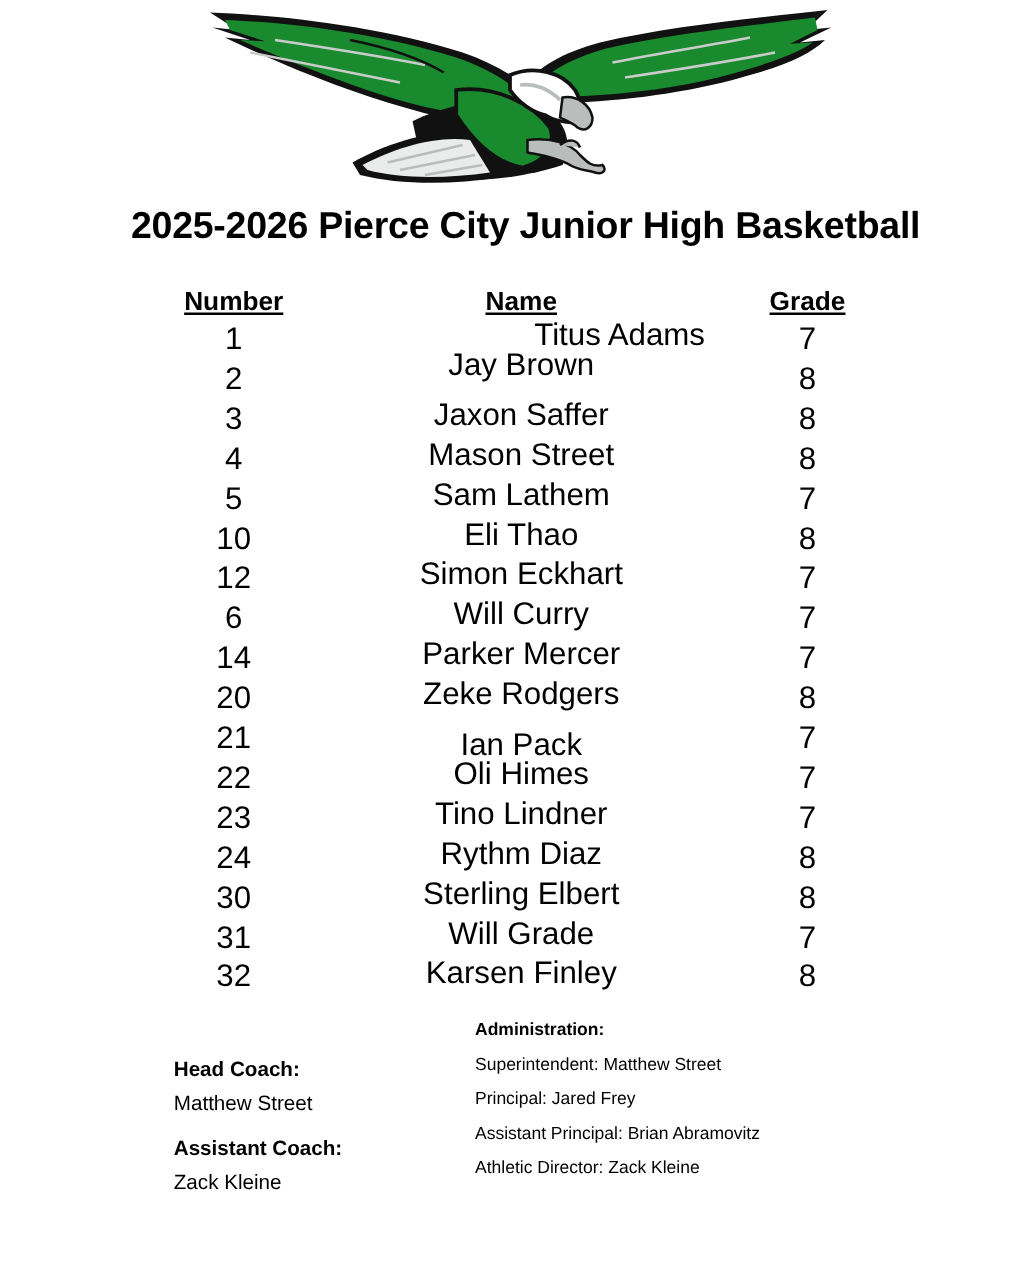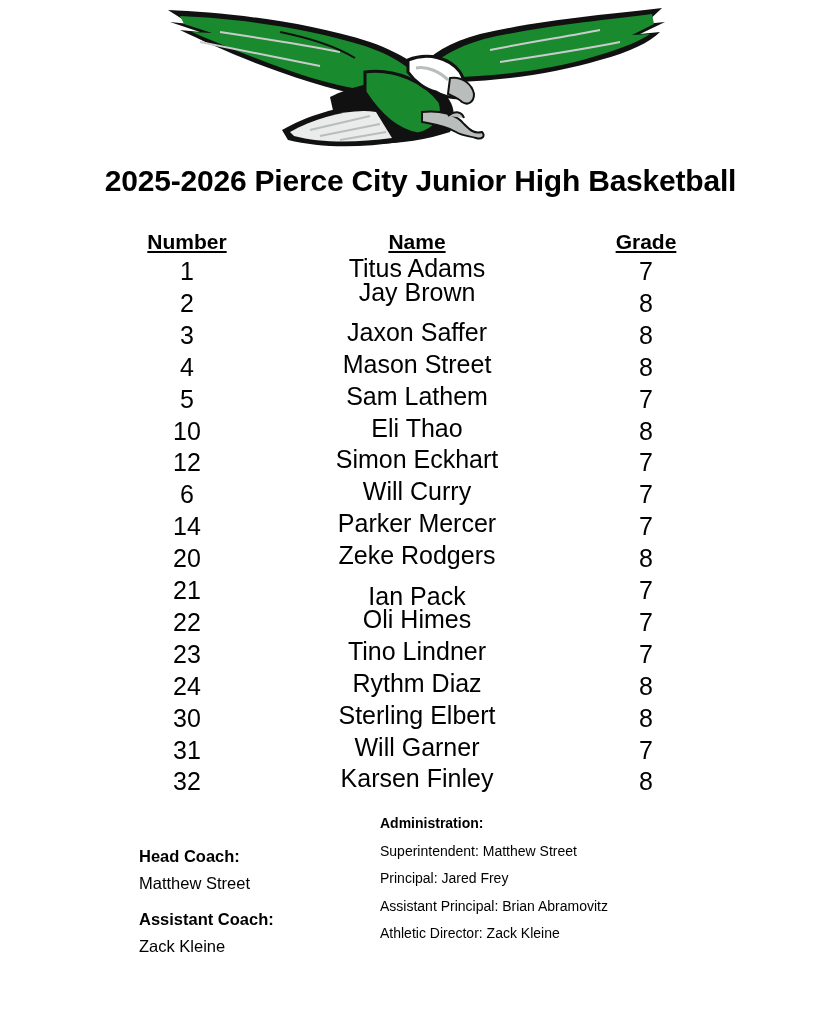--- a/index.html
+++ b/index.html
@@ -68,21 +68,21 @@
 </div>
 
 <div class="title">2025-2026 Pierce City Junior High Basketball</div>
 
 <div class="hdr col col-number">Number</div>
 <div class="hdr col col-name">Name</div>
 <div class="hdr col col-grade">Grade</div>
 
 <div id="roster">
     <div class="col col-number cell" style="top: 256px;">1</div>
-    <div class="col col-name cell cell-name" style="top: 253px;">Titus Adams</div>
+    <div class="col col-name cell cell-name" style="top: 253px; text-align: right;">Titus Adams</div>
     <div class="col col-grade cell" style="top: 256px;">7</div>
     <div class="col col-number cell" style="top: 287.9px;">2</div>
     <div class="col col-name cell cell-name" style="top: 277px;">Jay Brown</div>
     <div class="col col-grade cell" style="top: 287.9px;">8</div>
     <div class="col col-number cell" style="top: 319.8px;">3</div>
     <div class="col col-name cell cell-name" style="top: 316.8px;">Jaxon Saffer</div>
     <div class="col col-grade cell" style="top: 319.8px;">8</div>
     <div class="col col-number cell" style="top: 351.7px;">4</div>
     <div class="col col-name cell cell-name" style="top: 348.7px;">Mason Street</div>
     <div class="col col-grade cell" style="top: 351.7px;">8</div>
@@ -113,21 +113,21 @@
     <div class="col col-number cell" style="top: 638.8px;">23</div>
     <div class="col col-name cell cell-name" style="top: 635.8px;">Tino Lindner</div>
     <div class="col col-grade cell" style="top: 638.8px;">7</div>
     <div class="col col-number cell" style="top: 670.7px;">24</div>
     <div class="col col-name cell cell-name" style="top: 667.7px;">Rythm Diaz</div>
     <div class="col col-grade cell" style="top: 670.7px;">8</div>
     <div class="col col-number cell" style="top: 702.6px;">30</div>
     <div class="col col-name cell cell-name" style="top: 699.6px;">Sterling Elbert</div>
     <div class="col col-grade cell" style="top: 702.6px;">8</div>
     <div class="col col-number cell" style="top: 734.5px;">31</div>
-    <div class="col col-name cell cell-name" style="top: 731.5px;">Will Garner</div>
+    <div class="col col-name cell cell-name" style="top: 731.5px;">Will Grade</div>
     <div class="col col-grade cell" style="top: 734.5px;">7</div>
     <div class="col col-number cell" style="top: 766.4px;">32</div>
     <div class="col col-name cell cell-name" style="top: 763.4px;">Karsen Finley</div>
     <div class="col col-grade cell" style="top: 766.4px;">8</div>
   </div>
 
 <div class="staff-left">
   <div class="line1 staff-label">Head Coach:</div>
   <div class="line2">Matthew Street</div>
   <div class="line1 staff-label">Assistant Coach:</div>

